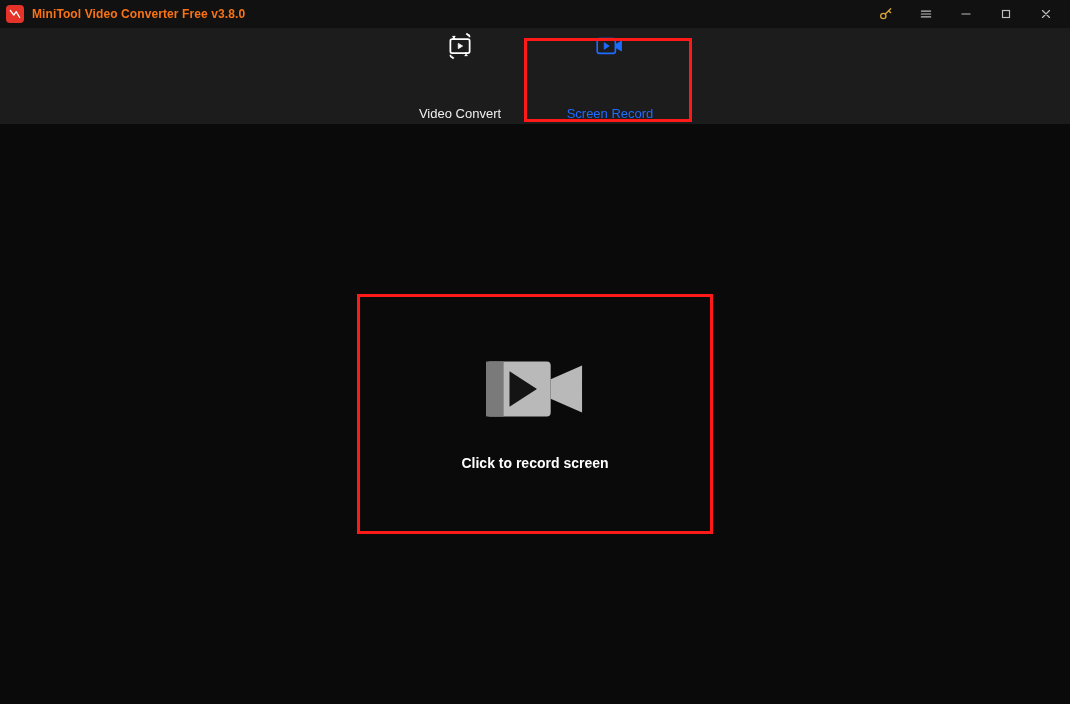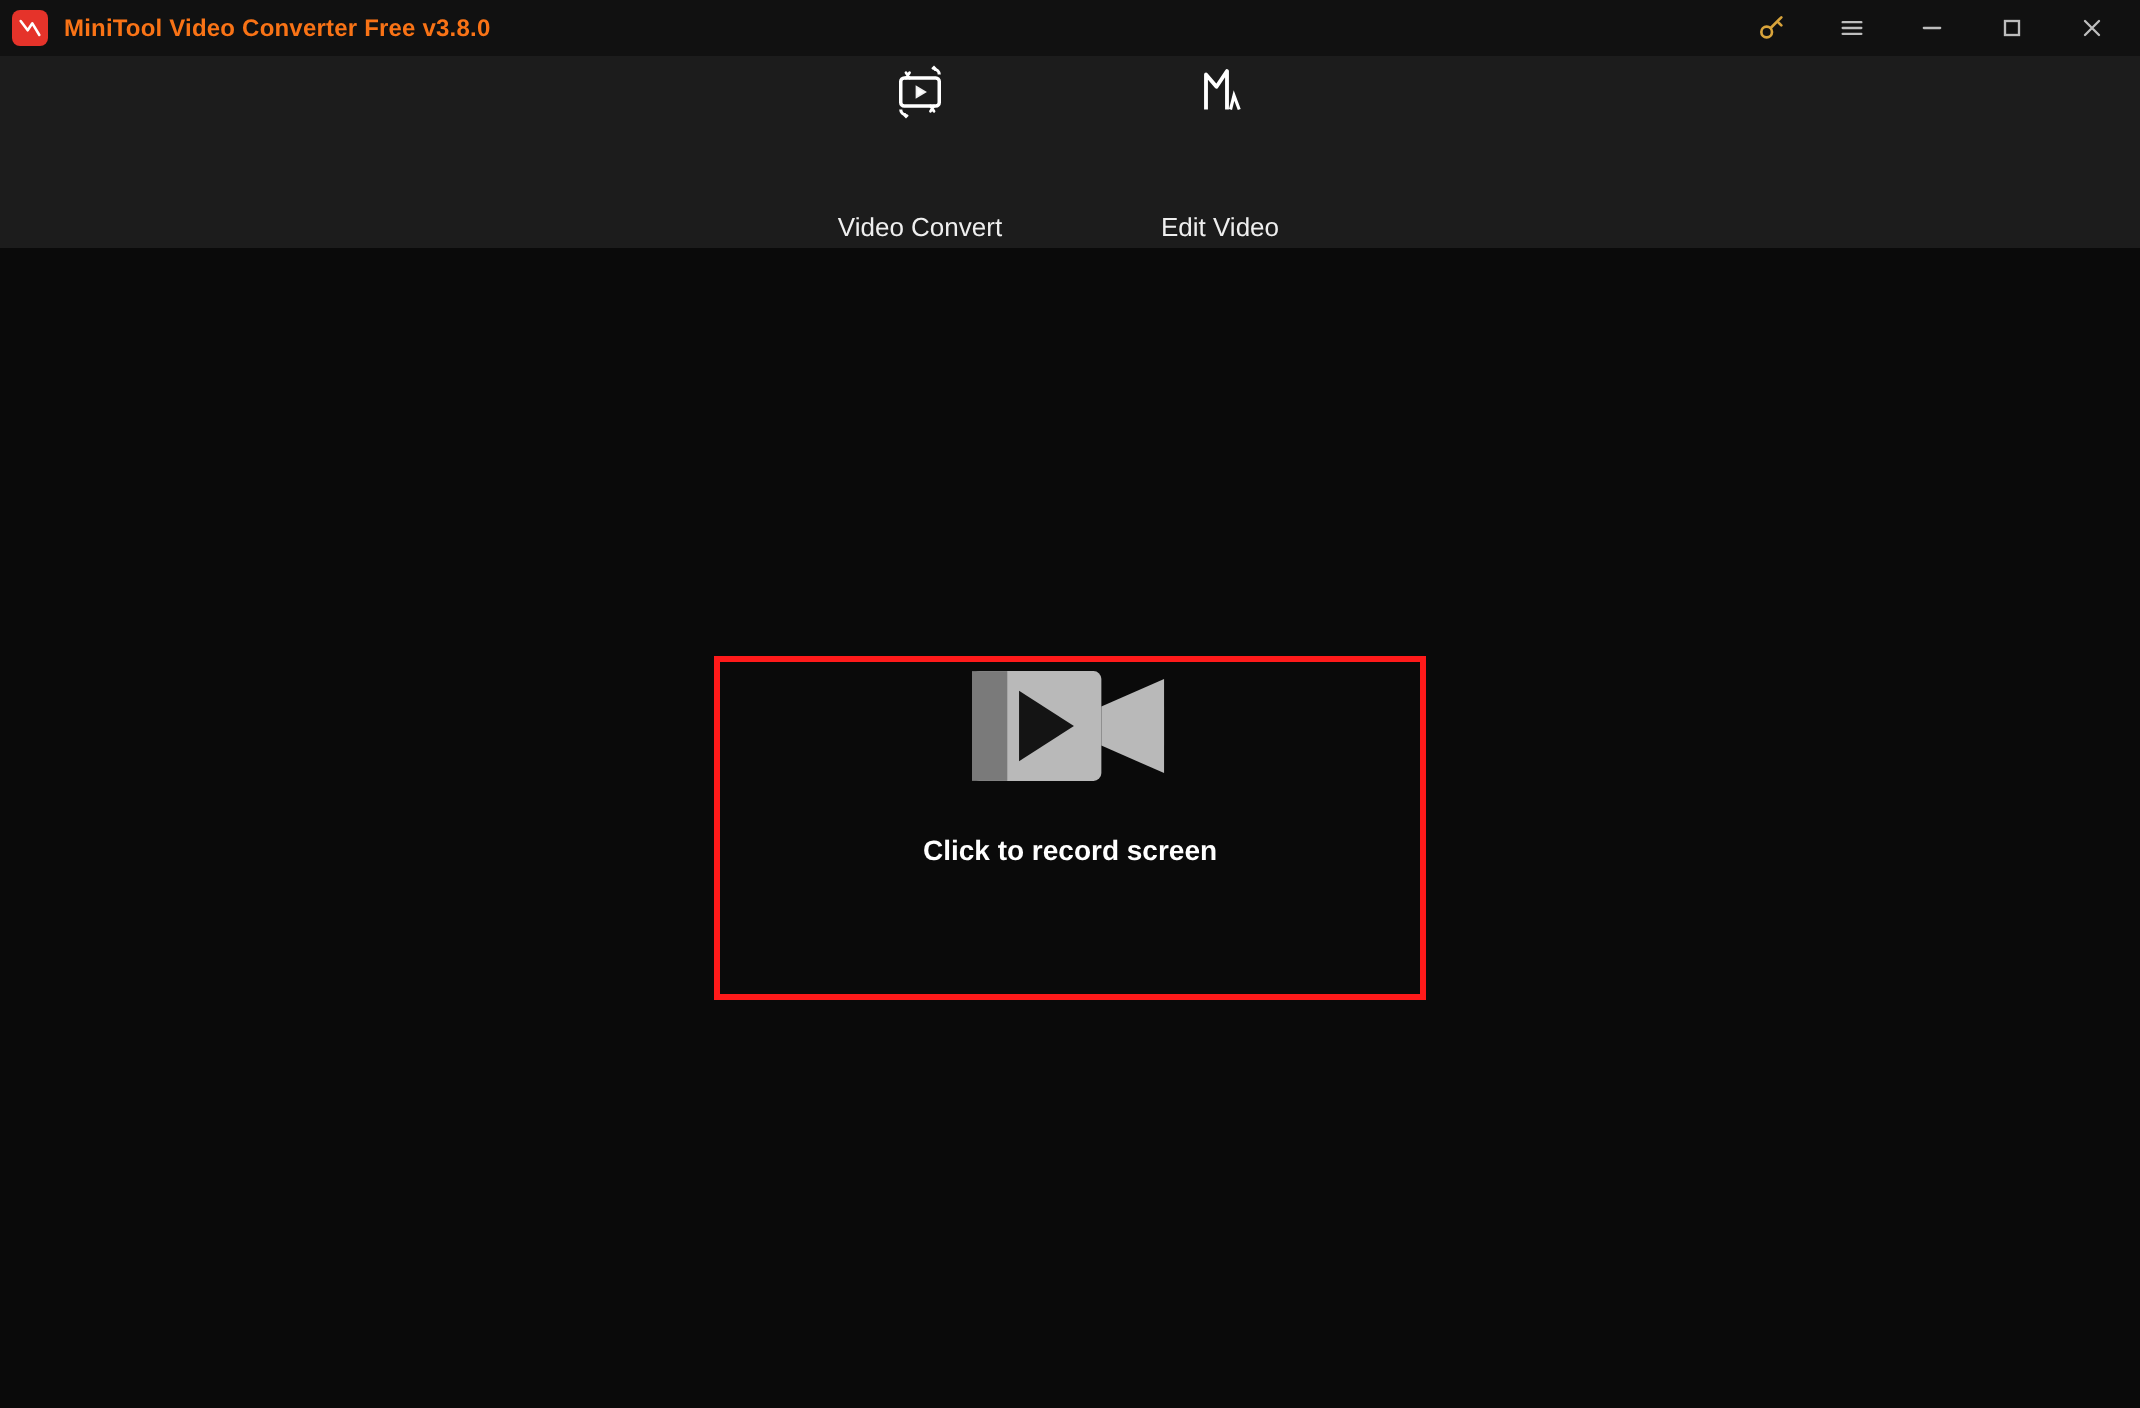--- a/index.html
+++ b/index.html
@@ -85,26 +85,27 @@
       position: relative;
       width: 100%;
       height: calc(100% - 28px - 96px);
       background: #0a0a0a;
     }
 
     .record-panel {
       position: absolute;
       left: 50%; top: 50%;
       transform: translate(-50%, -50%);
-      width: 356px; height: 172px;
+      width: 356px; height: 240px;
       border: 3px solid #ff1a1a;
       display: flex;
       flex-direction: column;
       align-items: center;
-      gap: 22px;
+      justify-content: center;
+      gap: 34px;
       cursor: pointer;
     }
 
     .cam-icon svg { width: 98px; height: 64px; display: block; }
 
     .record-label {
       font-size: 14px;
       font-weight: 700;
       color: #ffffff;
     }
@@ -161,30 +162,32 @@
         <path d="M27 5 L27 2 M27 2 a5 5 0 0 0 -5 -0" stroke="#ffffff" stroke-width="0"></path>
         <path d="M14 13 L14 19 L19 16 Z" fill="#ffffff"></path>
         <path d="M27 6 a3 3 0 0 0 -3 -3 M5 26 a3 3 0 0 0 3 3" stroke="#ffffff" stroke-width="1.8" fill="none"></path>
         <path d="M23 3 l1 -1 l1 1 M9 29 l-1 1 l-1 -1" stroke="#ffffff" stroke-width="1.6" fill="none"></path>
       </svg>
     </div>
     <div class="label">Video Convert</div>
   </div>
 
 
-
-  <div class="nav-item">
+  <div class="nav-item active" style="position:relative;">
+    <div class="highlight-box-tab" style="left:-11px; right:-7px; top:10px; bottom:2px;"></div>
     <div class="icon-wrap">
-      <svg viewBox="0 0 32 32" fill="none">
-        <path d="M8 26 L8 6 L14 13 L20 4 L20 26" stroke="#ffffff" stroke-width="2.2" fill="none" stroke-linejoin="round"></path>
-        <path d="M22 26 L24 18 L27 26" stroke="#ffffff" stroke-width="1.8" fill="none"></path>
-      </svg>
-    </div>
-    <div class="label">Edit Video</div>
-  </div>
+      <svg viewBox="0 0 34 24" fill="none">
+        <rect x="1.5" y="3" width="22" height="18" rx="2.5" stroke="#1f6bff" stroke-width="2"></rect>
+        <path d="M10 8 L10 16 L16 12 Z" fill="#1f6bff"></path>
+        <path d="M24 10 L31 6 L31 18 L24 14 Z" fill="#1f6bff"></path>
+      </svg>
+    </div>
+    <div class="label">Screen Record</div>
+  </div>
+
 
 </div>
 
 <div class="main">
 
   <div class="record-panel">
     <div class="cam-icon">
       <svg viewBox="0 0 100 64">
         <rect x="0" y="4" width="66" height="56" rx="4" fill="#b9b9b9"></rect>
         <rect x="0" y="4" width="18" height="56" fill="#7a7a7a"></rect>

